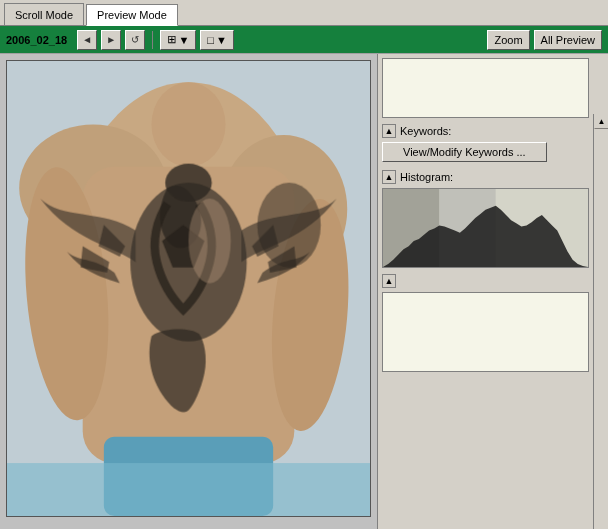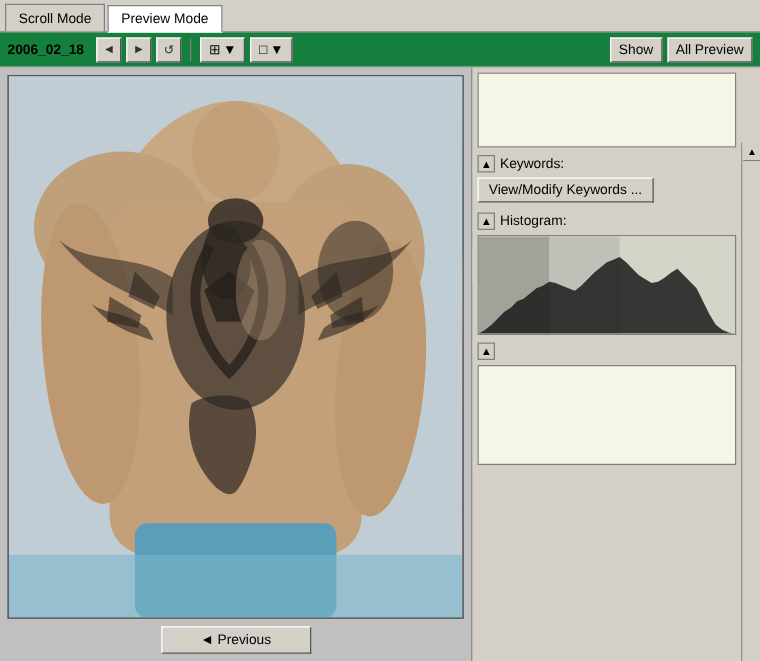--- a/index.html
+++ b/index.html
@@ -200,21 +200,21 @@
       cursor: pointer;
     }
     .section-label {
       font-size: 11px;
       font-weight: normal;
     }
 
     
     .keywords-btn {
       margin: 2px 4px;
-      padding: 2px 8px;
+      padding: 2px 20px;
       height: 20px;
       background: #d4d0c8;
       border-top: 1px solid #fff;
       border-left: 1px solid #fff;
       border-right: 1px solid #555;
       border-bottom: 1px solid #555;
       cursor: pointer;
       font-size: 11px;
       display: inline-flex;
       align-items: center;
@@ -311,21 +311,21 @@
   <div class="toolbar-btn-wide">
     <span>⊞</span>
     <span>▼</span>
   </div>
   <div class="toolbar-btn-wide">
     <span>□</span>
     <span>▼</span>
   </div>
   <div class="spacer"></div>
   <div class="toolbar-btn-wide">
-    <span>Show</span>
+    <span>Zoom</span>
   </div>
   <div class="toolbar-btn-wide">
     <span>All Preview</span>
   </div>
 </div>
 
 <div class="main">
 
   <div class="left-panel">
     <div class="image-container">
@@ -380,23 +380,20 @@
           </g>
 
           <rect x="0" y="380" width="360" height="50" fill="#7ab8cc" opacity="0.6"></rect>
 
           <ellipse cx="200" cy="170" rx="20" ry="40" fill="#d4b090" opacity="0.3"></ellipse>
         </svg>
       </div>
     </div>
 
     <div class="nav-buttons">
-      <button class="nav-btn">
-        <span>◄ Previous</span>
-      </button>
     </div>
   </div>
 
   <div class="right-panel">
 
     <div class="collapse-panel">
       <span>◄</span>
     </div>
 
     <div class="right-content">

